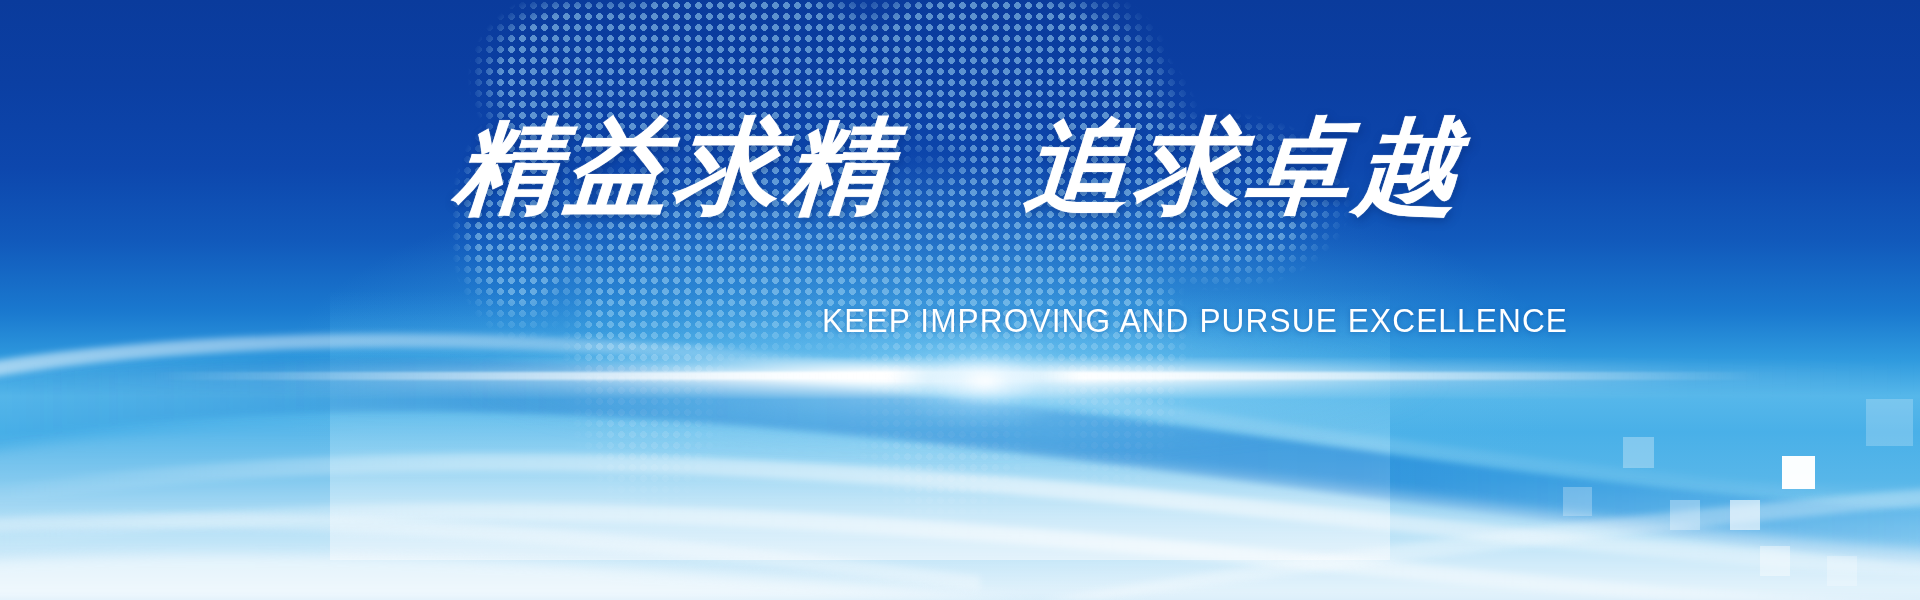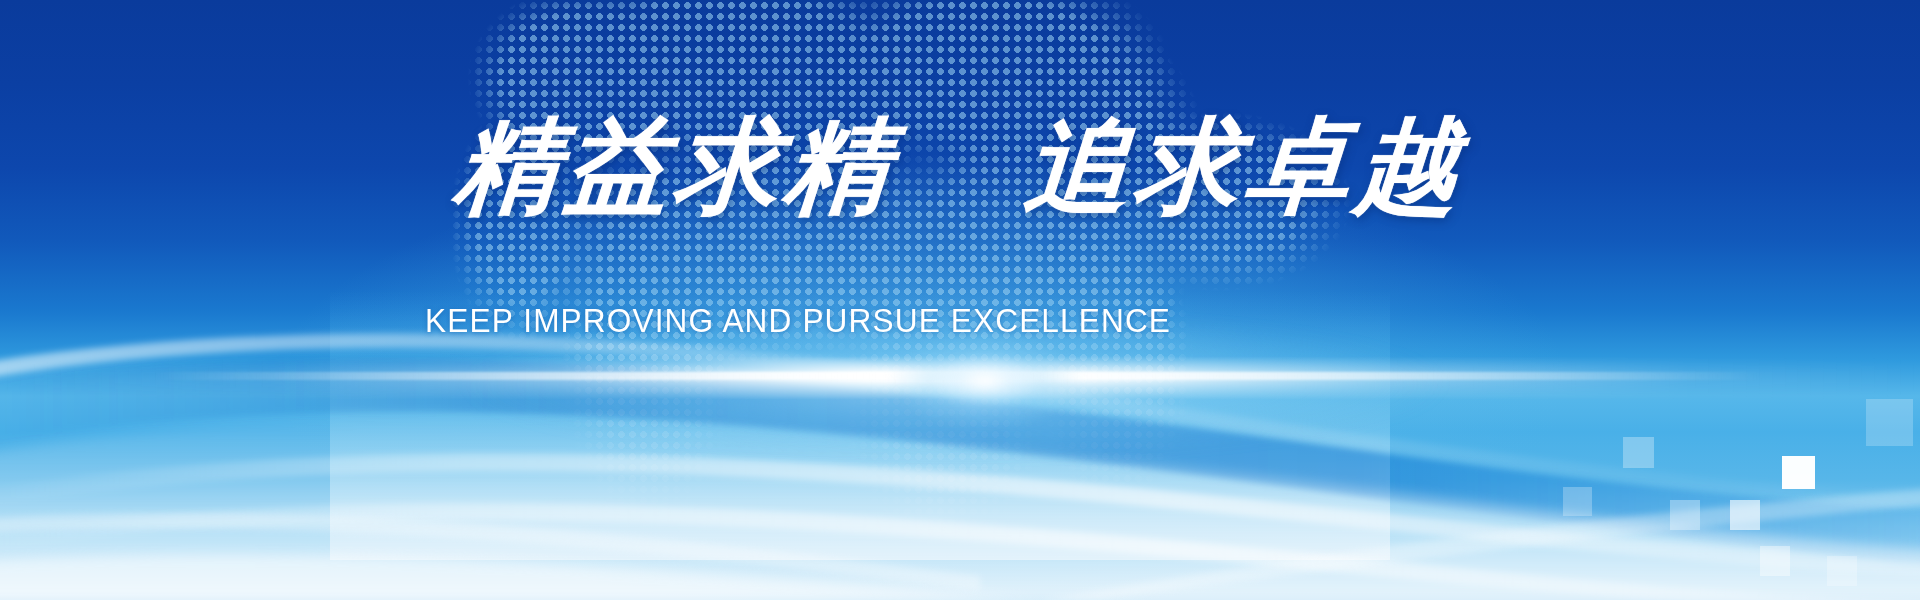--- a/index.html
+++ b/index.html
@@ -215,21 +215,21 @@
   .headline .gap {
     display: inline-block;
     width: 46px;
   }
 
   .subtitle-wrap {
     position: absolute;
     left: 0;
     top: 301px;
     width: 1596px;
-    text-align: center;
+    text-align: right;
     pointer-events: none;
   }
 
   .subtitle {
     display: inline-block;
     color: #ffffff;
     font-family: "Liberation Sans", sans-serif;
     font-size: 34px;
     font-weight: 400;
     letter-spacing: 1.2px;

